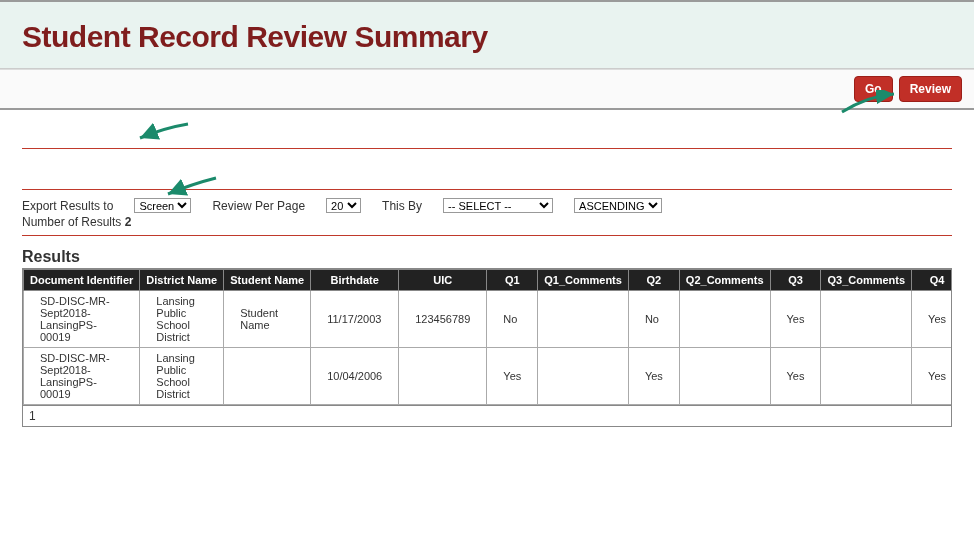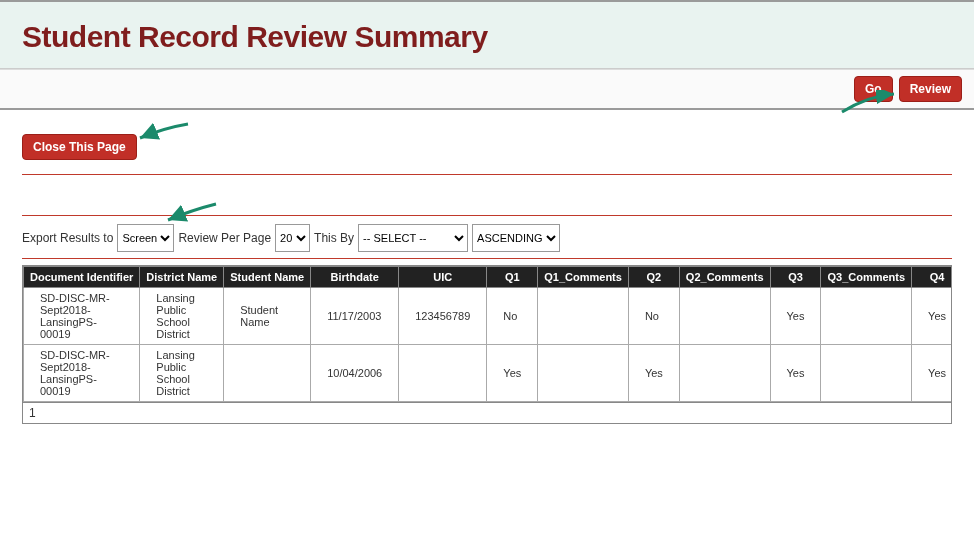--- a/index.html
+++ b/index.html
@@ -55,30 +55,30 @@
   }
   .hr-red {
     border: none;
     border-top: 1px solid #c0392b;
     margin: 6px 0;
   }
   .spacer { height: 28px; }
   .controls-row {
     display: flex;
     align-items: center;
-    gap: 4px;
+    gap: 21px;
     flex-wrap: wrap;
     margin-top: 8px;
   }
   .controls-row label { font-size: 12px; }
   .controls-row select {
     font-size: 11px;
     border: 1px solid #999;
     background: #fff;
-    height: 28px;
+    height: 15px;
   }
   .num-results {
     font-size: 12px;
     margin-top: 2px;
   }
   .results-heading {
     font-size: 16px;
     font-weight: bold;
     margin-top: 12px;
     margin-bottom: 2px;
@@ -140,21 +140,20 @@
           <path d="M0,0 L6,3 L0,6 Z" fill="#1b8a6b"></path>
         </marker>
       </defs>
     <path d="M2,22 Q28,6 54,4" stroke="#1b8a6b" stroke-width="3" fill="none" marker-end="url(#ahA)"></path>
   </svg>
 </div>
 
 <div class="content">
 
   <div class="close-row">
-    <button class="btn-red">Close This Page</button>
     <svg class="arrow" style="left:112px; top:0px;" width="56" height="24" viewBox="0 0 56 24">
       <defs>
           <marker id="ahB" markerWidth="8" markerHeight="8" refX="6" refY="3" orient="auto">
             <path d="M0,0 L6,3 L0,6 Z" fill="#1b8a6b"></path>
           </marker>
         </defs>
       <path d="M54,4 Q30,8 6,18" stroke="#1b8a6b" stroke-width="3" fill="none" marker-end="url(#ahB)"></path>
     </svg>
   </div>
 
@@ -180,23 +179,28 @@
     </select>
     <svg class="arrow" style="left:140px; top:-24px;" width="56" height="26" viewBox="0 0 56 26">
       <defs>
           <marker id="ahC" markerWidth="8" markerHeight="8" refX="6" refY="3" orient="auto">
             <path d="M0,0 L6,3 L0,6 Z" fill="#1b8a6b"></path>
           </marker>
         </defs>
       <path d="M54,4 Q30,10 6,20" stroke="#1b8a6b" stroke-width="3" fill="none" marker-end="url(#ahC)"></path>
     </svg>
   </div>
+  <div class="num-results">
+    <span>Number of Results</span>
+    <b>2</b>
+  </div>
 
   <hr class="hr-red">
 
+  <div class="results-heading">Results</div>
 
   <div class="table-wrap">
     <table class="results">
       <thead>
         <tr>
           <th>Document Identifier</th>
           <th>District Name</th>
           <th>Student Name</th>
           <th>Birthdate</th>
           <th>UIC</th>

